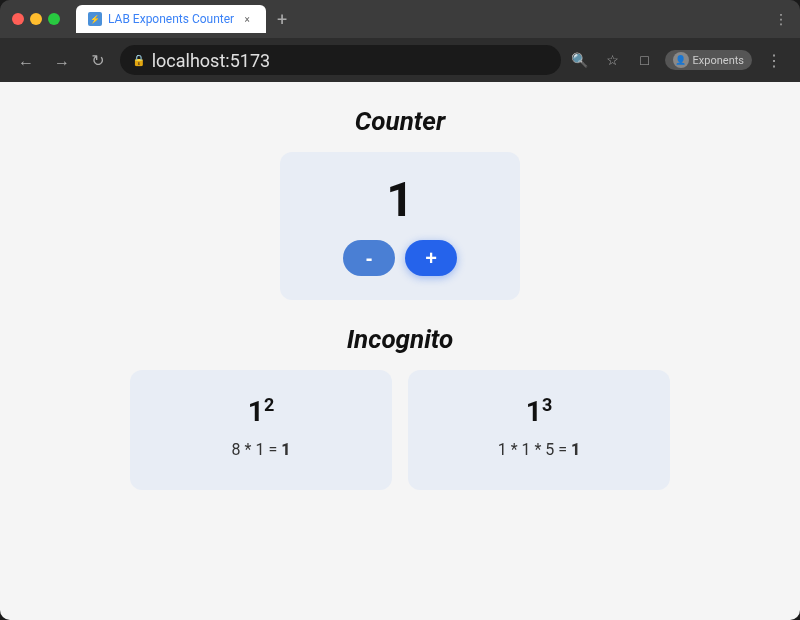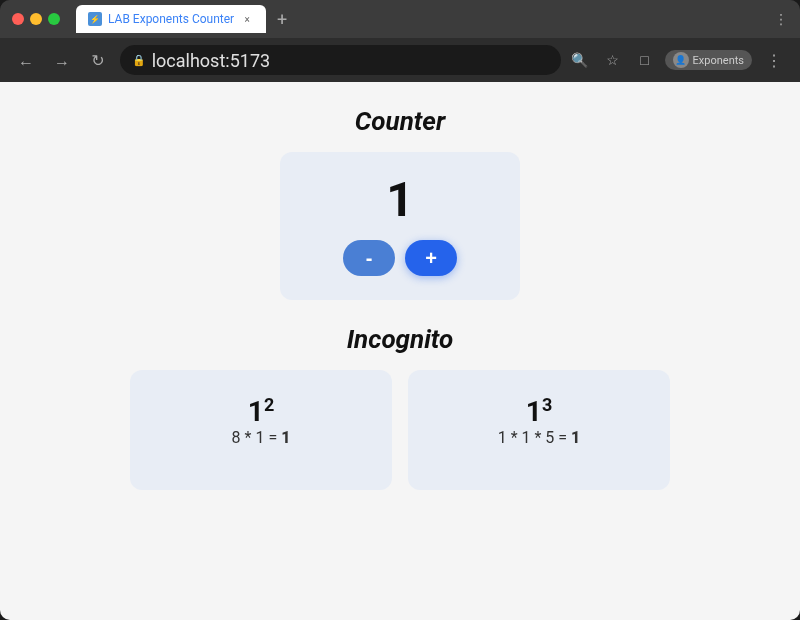--- a/index.html
+++ b/index.html
@@ -295,20 +295,21 @@
       max-width: 540px;
     }
 
     .exponent-card {
       background: #e8edf5;
       border-radius: 12px;
       padding: 24px 20px;
       display: flex;
       flex-direction: column;
       align-items: center;
+      gap: 12px;
       min-height: 120px;
     }
 
     .exponent-expression {
       font-size: 28px;
       font-weight: 700;
       color: #111;
     }
 
     .exponent-expression sup {

